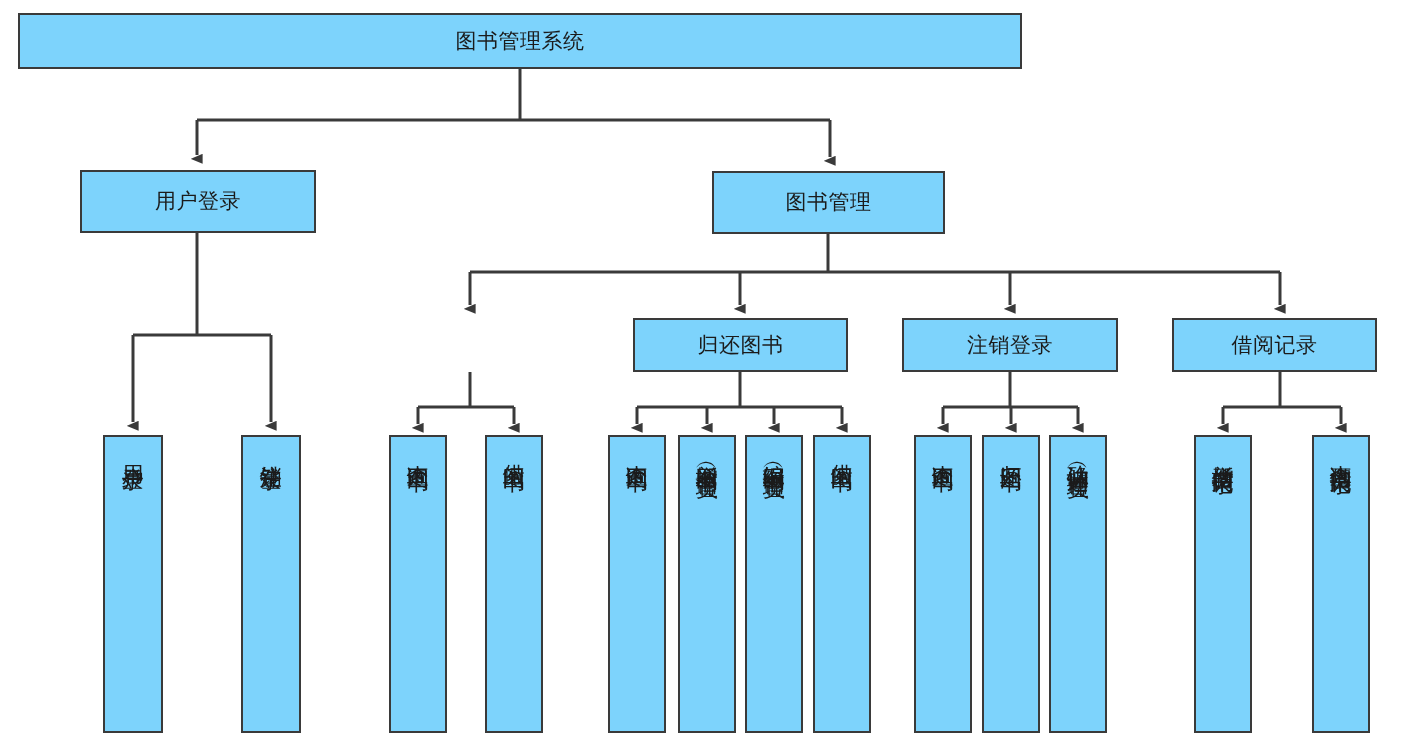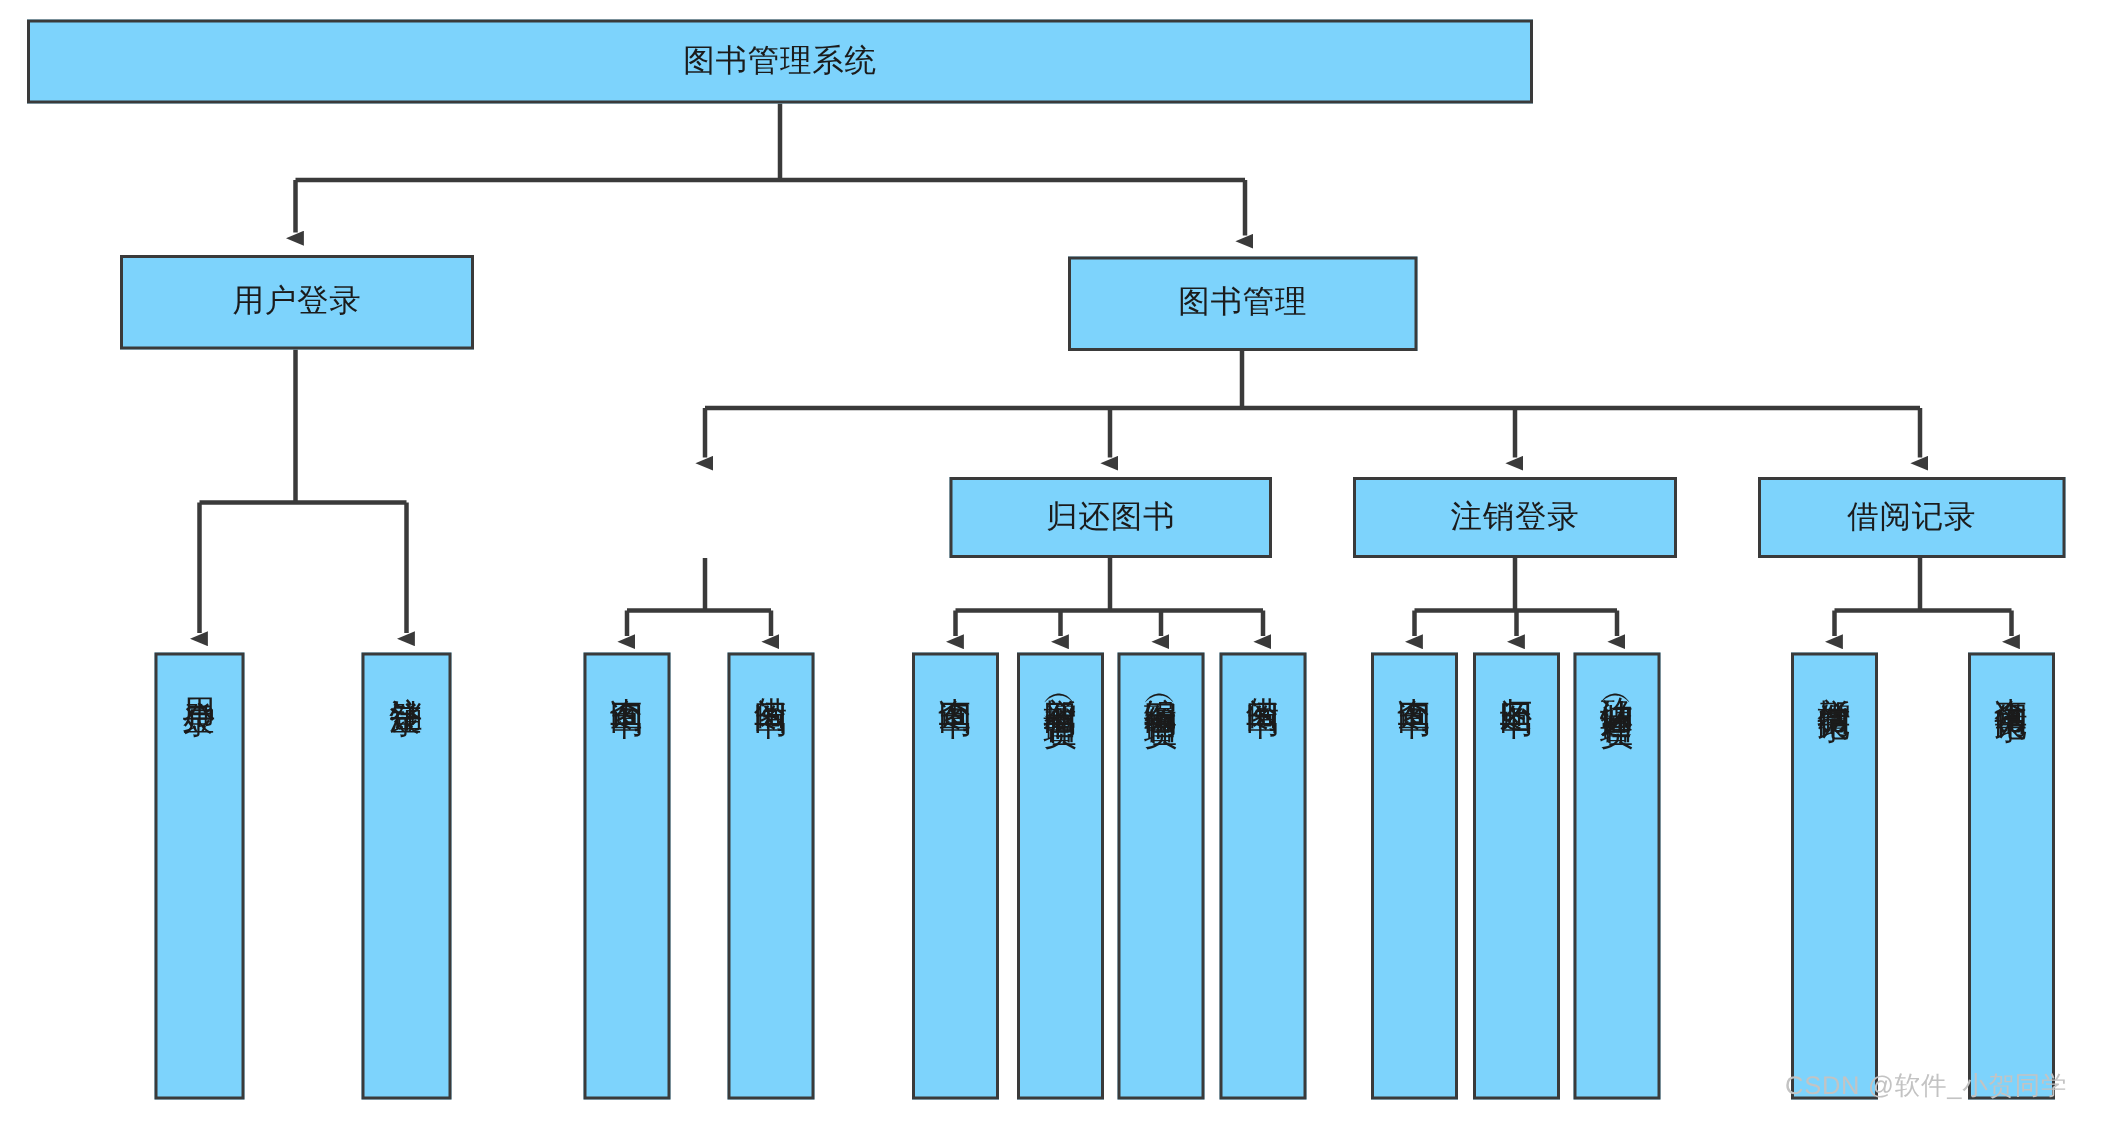--- a/index.html
+++ b/index.html
@@ -196,15 +196,14 @@
   </div>
 
   <div class="node v-node" style="left:1194px; top:435px; width:58px; height:298px;">
     <span class="lbl">新增借阅记录</span>
   </div>
 
   <div class="node v-node" style="left:1312px; top:435px; width:58px; height:298px;">
     <span class="lbl">查询借阅记录</span>
   </div>
 
-  <div id="watermark">CSDN @软件_小贺同学</div>
 
 </div>
 
 </body></html>

